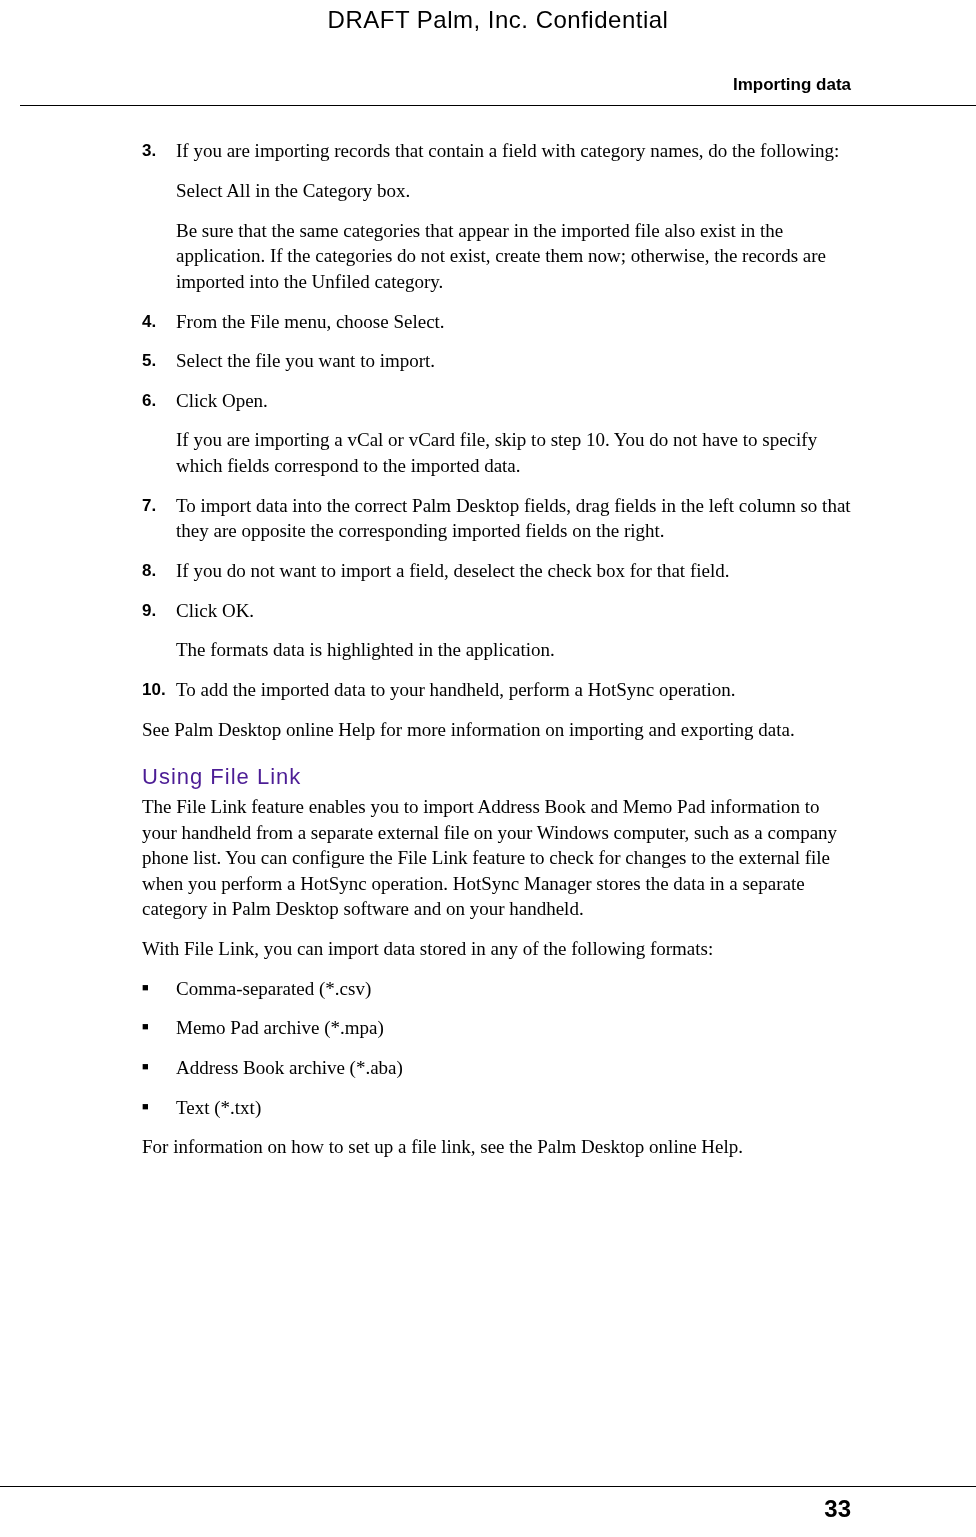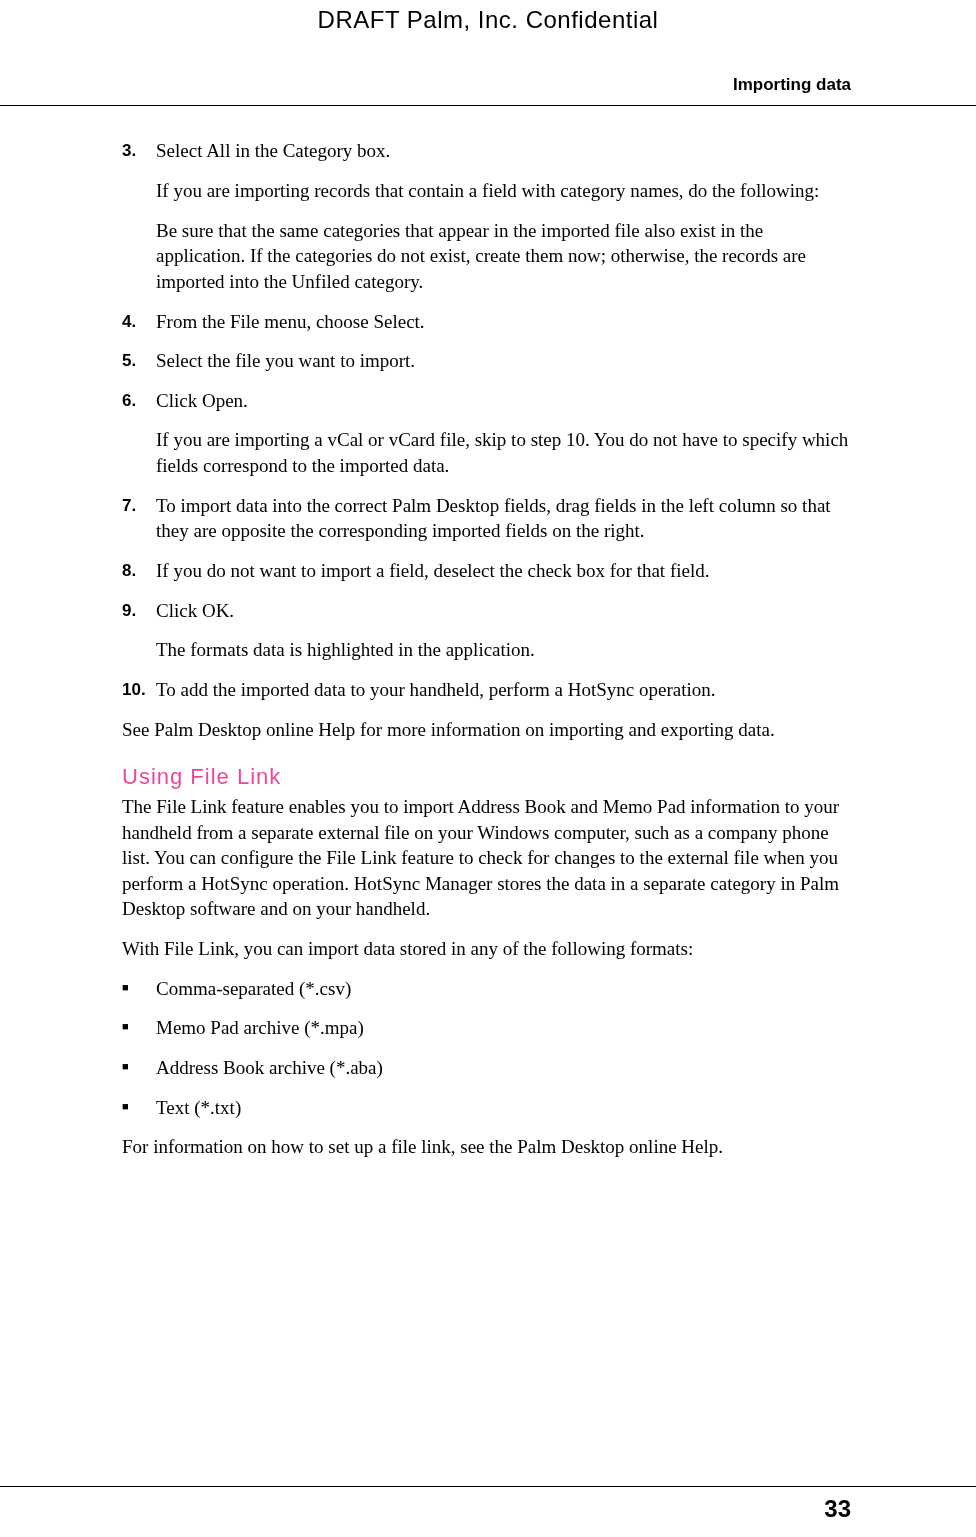--- a/index.html
+++ b/index.html
@@ -11,20 +11,21 @@
       margin: 0;
       padding: 0;
       width: 976px;
       background: #fff;
     }
     .page {
       width: 976px;
       min-height: 1537px;
       position: relative;
       box-sizing: border-box;
+      padding-left: 20px;
     }
     .draft-header {
       text-align: center;
       font-family: Arial, Helvetica, sans-serif;
       font-size: 24px;
       letter-spacing: 0.5px;
       padding-top: 4px;
     }
     .section-header {
       text-align: right;
@@ -61,21 +62,21 @@
     }
     .para {
       margin: 0 0 14px 0;
     }
     .subheading {
       font-family: Arial, Helvetica, sans-serif;
       font-weight: 300;
       font-size: 22px;
       letter-spacing: 1px;
       margin: 20px 0 2px 0;
-      color: #ec4899;
+      color: #4c1d95;
       font-stretch: condensed;
     }
     ul.bullets {
       list-style: none;
       padding: 0;
       margin: 0;
     }
     ul.bullets li {
       position: relative;
       padding-left: 34px;
@@ -106,22 +107,22 @@
 
 <div class="page">
   <div class="draft-header">DRAFT   Palm, Inc. Confidential</div>
   <div class="section-header">Importing data</div>
 
   <div class="content">
 
     <div class="step">
       <div class="step-num">3.</div>
       <div class="step-body">
+        <p>If you are importing records that contain a field with category names, do the following:</p>
         <p>Select All in the Category box.</p>
-        <p>If you are importing records that contain a field with category names, do the following:</p>
         <p>Be sure that the same categories that appear in the imported file also exist in the application. If the categories do not exist, create them now; otherwise, the records are imported into the Unfiled category.</p>
       </div>
     </div>
 
     <div class="step">
       <div class="step-num">4.</div>
       <div class="step-body">
         <p>From the File menu, choose Select.</p>
       </div>
     </div>

